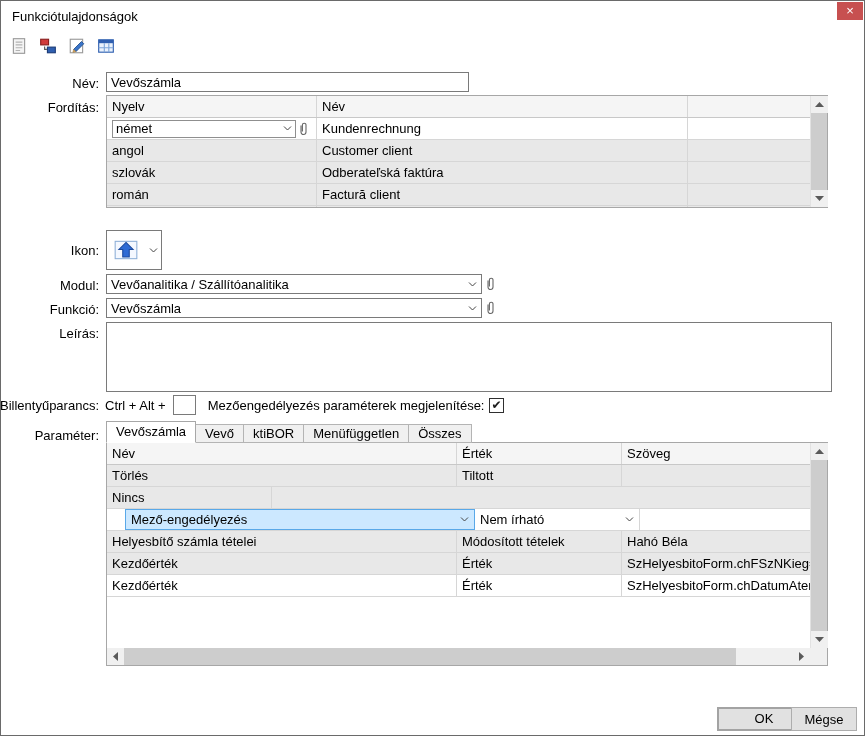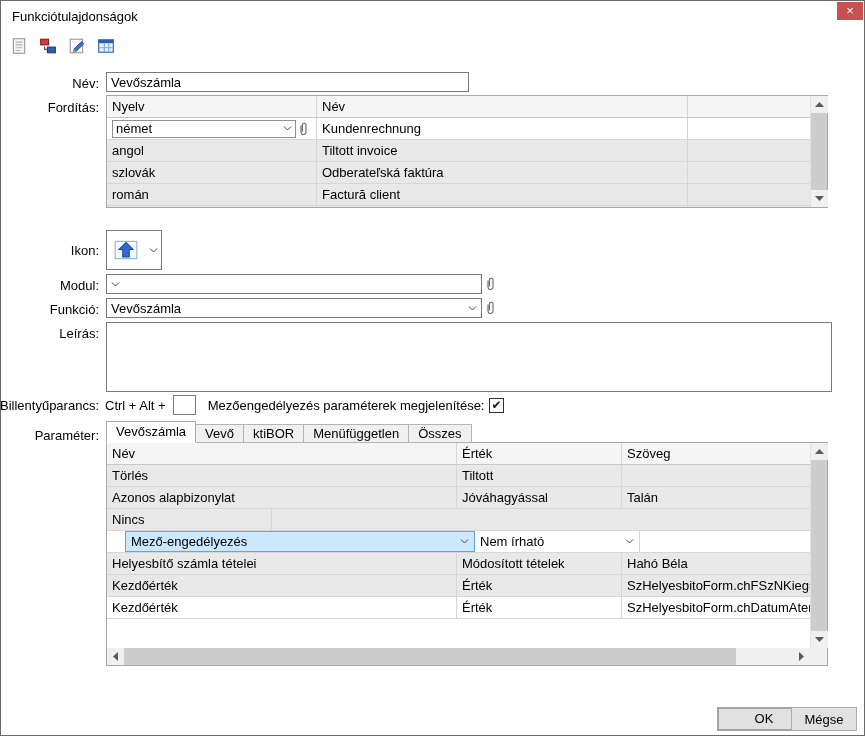--- a/index.html
+++ b/index.html
@@ -165,21 +165,21 @@
                 <path d="M2 3.5 V10 a2.5 2.5 0 0 0 5 0 V3 a1.8 1.8 0 0 0 -3.6 0 V9.5" fill="none" stroke="#666" stroke-width="1.1"></path>
               </svg>
           </span>
         </div>
         <div class="tcell tr-c2">Kundenrechnung</div>
         <div class="tcell tr-c3"></div>
       </div>
 
       <div class="trow gray">
         <div class="tcell tr-c1">angol</div>
-        <div class="tcell tr-c2">Tiltott invoice</div>
+        <div class="tcell tr-c2">Customer client</div>
         <div class="tcell tr-c3"></div>
       </div>
       <div class="trow gray">
         <div class="tcell tr-c1">szlovák</div>
         <div class="tcell tr-c2">Odberateľská faktúra</div>
         <div class="tcell tr-c3"></div>
       </div>
       <div class="trow gray">
         <div class="tcell tr-c1">román</div>
         <div class="tcell tr-c2">Factură client</div>
@@ -216,20 +216,21 @@
     </span>
     <span class="chevarea">
       <svg width="9" height="5" viewBox="0 0 9 5">
           <path d="M1 0.5 L4.5 4 L8 0.5" stroke="#444" fill="none"></path>
         </svg>
     </span>
   </div>
 
   <div class="lbl" style="top:277px">Modul:</div>
   <div class="combo" style="left:105px; top:273px; width:376px;">
+    <span class="txt">Vevőanalitika / Szállítóanalitika</span>
     <span>
       <svg width="9" height="5" viewBox="0 0 9 5">
           <path d="M1 0.5 L4.5 4 L8 0.5" stroke="#444" fill="none"></path>
         </svg>
     </span>
   </div>
   <span class="clip" style="left:485px; top:276px;">
     <svg width="9" height="14" viewBox="0 0 9 14">
         <path d="M2 3.5 V10 a2.5 2.5 0 0 0 5 0 V3 a1.8 1.8 0 0 0 -3.6 0 V9.5" fill="none" stroke="#666" stroke-width="1.1"></path>
       </svg>
@@ -277,25 +278,20 @@
         <div class="hcell p-c2">Érték</div>
         <div class="hcell p-c3">Szöveg</div>
       </div>
 
       <div class="trow gray">
         <div class="tcell p-c1">Törlés</div>
         <div class="tcell p-c2">Tiltott</div>
         <div class="tcell p-c3"></div>
       </div>
       <div class="trow gray">
-        <div class="tcell p-c1">Azonos alapbizonylat</div>
-        <div class="tcell p-c2">Jóváhagyással</div>
-        <div class="tcell p-c3">Talán</div>
-      </div>
-      <div class="trow gray">
         <div class="tcell p-c2">Nincs</div>
         <div class="tcell p-c3"></div>
       </div>
 
       <div class="trow white">
         <div class="tcell p-c1 selcell">
           <span class="txt">Mező-engedélyezés</span>
           <span class="cellchev">
             <svg width="9" height="5" viewBox="0 0 9 5">
                 <path d="M1 0.5 L4.5 4 L8 0.5" stroke="#444" fill="none"></path>

